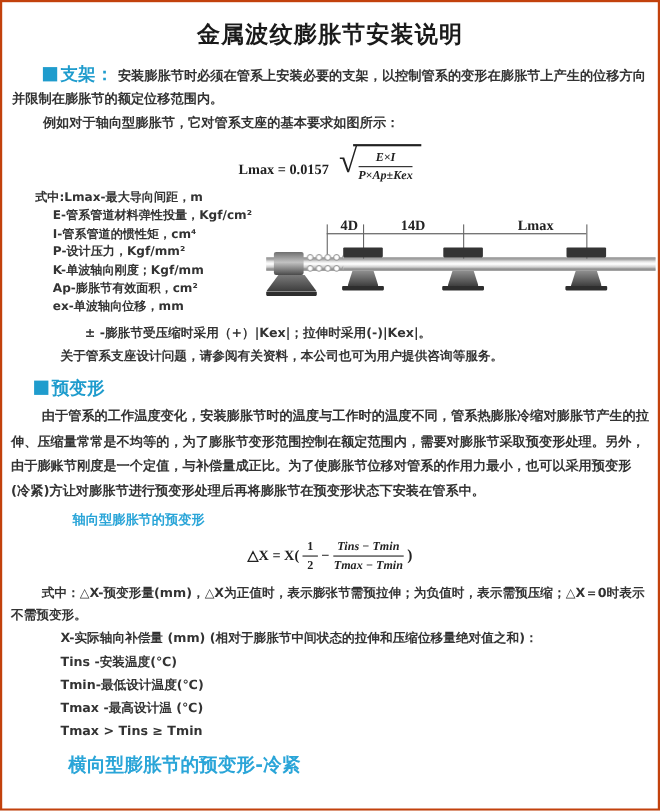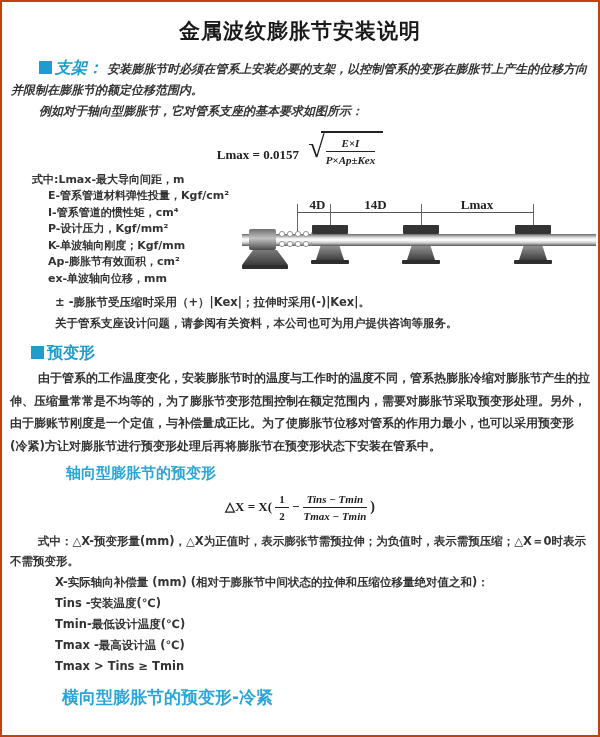--- a/index.html
+++ b/index.html
@@ -5,21 +5,21 @@
   * { margin:0; padding:0; box-sizing:border-box; }
   html,body { background:#f2f2f2; }
   .page {
     position:relative; width:600px; height:737px; margin:0 auto;
     background:#ffffff; border:2px solid #c2410c; overflow:hidden;
     font-family:"DejaVu Sans", sans-serif; color:#333; font-weight:600;
   }
   .title { text-align:center; font-size:21px; font-weight:bold; color:#1a1a1a;
            letter-spacing:1px; margin:15px 0 12px; }
   .body-text { font-size:12px; line-height:21px; padding:0 9px; }
-  .indent { text-indent:28px;font-style:italic; }
+  .indent { text-indent:28px; }
   .sec-square { display:inline-block; width:13px; height:13px; background:#1f9ccd;
                 margin-right:3px; vertical-align:-1px; }
   .sec-head-inline { color:#1f9ccd; font-size:16px; font-weight:bold; }
 
   
   .formula-row { text-align:center; font-family:"Liberation Serif", serif;
                  font-weight:bold; color:#222; font-size:13px; }
   .formula-lmax { margin:9px 0 4px; }
   .frac { display:inline-flex; flex-direction:column; align-items:stretch;
           text-align:center; font-size:11px; line-height:1.3; vertical-align:middle;
@@ -31,21 +31,21 @@
   .sqrt-sign { font-size:30px; font-weight:normal; line-height:0.8;
                transform:translateY(-2px); }
   .sqrt-body { border-top:2px solid #222; padding:3px 8px 0 5px; margin-left:-4px; }
 
   
   .defs { list-style:none; width:265px; font-size:11px; line-height:16.5px;
           margin-top:3px; }
   .defs li { padding-left:46px; }
   .defs li.first { padding-left:30px; }
   .note-ind { padding-left:53px; font-size:11.5px; line-height:21px; }
-  .note-pm { margin-top:5px; }
+  .note-pm { margin-top:5px;margin-left:22px; }
 
   
   .diagram { position:absolute; left:240px; top:196px; width:354px; height:92px; }
   .dim-line { position:absolute; left:55px; top:14px; width:236px;
               border-top:1px solid #555; }
   .tick { position:absolute; top:6px; width:0; height:32px; border-left:1px solid #666; }
   .dim-label { position:absolute; top:-1px; text-align:center;
                font-family:"Liberation Serif", serif; font-weight:bold; font-size:13px;
                color:#222; background:transparent; }
   .pipe { position:absolute; left:0; top:36px; width:354px; height:12px;
@@ -66,21 +66,21 @@
           background:#343434; border-radius:1px; }
   .guide .ped { position:absolute; left:6px; top:21px; width:28px; height:14px;
           background:linear-gradient(#909090,#3f3f3f);
           clip-path:polygon(16% 0, 84% 0, 100% 100%, 0 100%); }
   .guide .foot { position:absolute; left:1px; top:35px; width:38px; height:4px;
           background:#2e2e2e; border-radius:1px; }
 
   
   .preform-head { margin:9px 0 3px; padding-left:29px; }
   .preform-body { font-size:12px; line-height:22.5px; padding:0 8px; text-indent:28px; }
-  .sub-head-axial { color:#2aa5d8; font-size:15px; font-weight:bold;
+  .sub-head-axial { color:#2aa5d8; font-size:12px; font-weight:bold;
                     padding-left:64px; margin-top:7px; }
   .formula-dx { margin:9px 0 7px; }
   .axial-notes { font-size:11.5px; line-height:20.5px; padding:0 8px; }
   .hang-note { text-indent:28px; }
   .axial-notes .note-ind { padding-left:45px; }
   .sub-head-lateral { color:#2aa5d8; font-size:17px; font-weight:bold;
                       padding-left:60px; margin-top:9px; }
   .paren { font-size:14px; }
 </style>
 </head>
@@ -119,21 +119,21 @@
   </ul>
 
   <div class="diagram">
     <div class="dim-line"></div>
     <div class="tick" style="left:55px"></div>
     <div class="tick" style="left:88px"></div>
     <div class="tick" style="left:179px"></div>
     <div class="tick" style="left:291px"></div>
     <div class="dim-label" style="left:59px;width:33px">4D</div>
     <div class="dim-label" style="left:88px;width:91px">14D</div>
-    <div class="dim-label" style="left:179px;width:112px">Lmax</div>
+    <div class="dim-label" style="left:189px;width:112px">Lmax</div>
     <div class="pipe"></div>
     <div class="anchor-hub"></div>
     <div class="anchor-base"></div>
     <div class="anchor-foot"></div>
     <div class="bellows"></div>
     <div class="guide" style="left:68px">
       <div class="cap"></div>
       <div class="ped"></div>
       <div class="foot"></div>
     </div>

